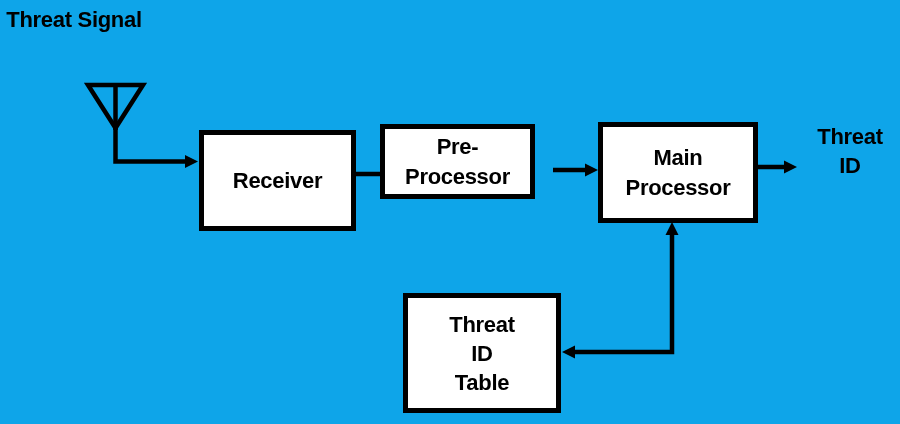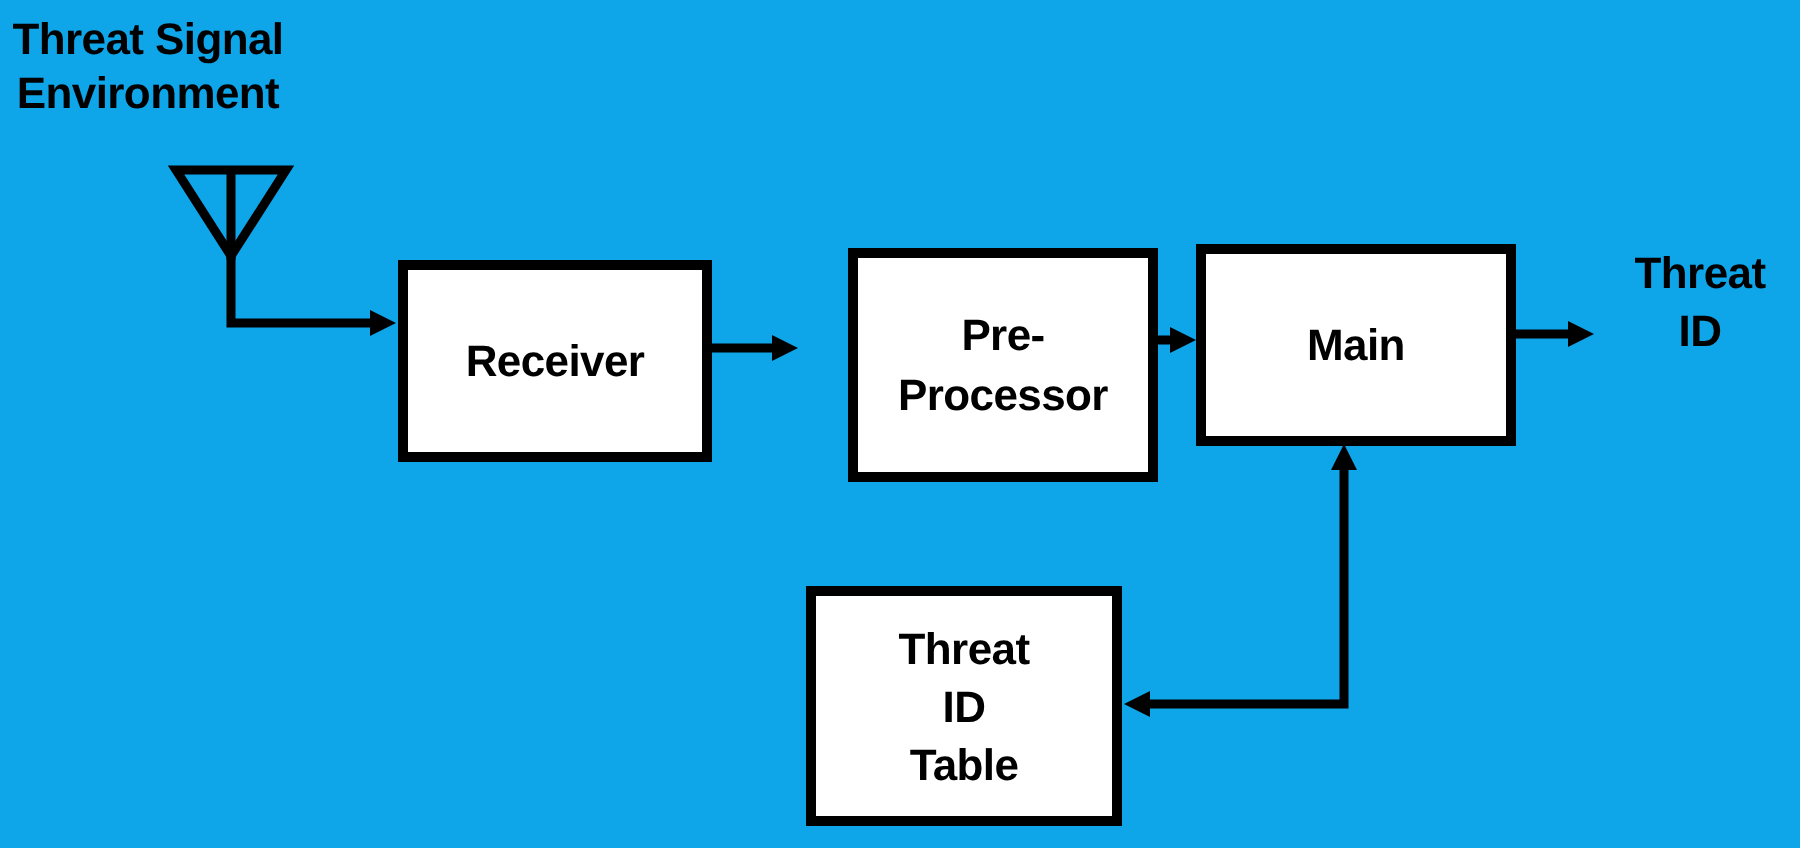--- a/index.html
+++ b/index.html
@@ -30,21 +30,21 @@
     flex-direction: column;
     align-items: center;
     justify-content: center;
     text-align: center;
     font-weight: bold;
     font-size: 22px;
     line-height: 30px;
     letter-spacing: -0.3px;
   }
   .node-receiver      { left: 199px; top: 130px; width: 157px; height: 101px; }
-  .node-preprocessor  { left: 424px; top: 124px; width: 155px; height:  117px; }
+  .node-preprocessor  { left: 380px; top: 124px; width: 155px; height:  75px; }
   .node-mainprocessor { left: 598px; top: 122px; width: 160px; height: 101px; }
   .node-threatidtable { left: 403px; top: 293px; width: 158px; height: 120px; line-height: 29px; }
   .floating-label {
     position: absolute;
     text-align: center;
     font-weight: bold;
     font-size: 22px;
     letter-spacing: -0.3px;
   }
   .label-environment { left: 0px;   top: 6px;   width: 148px; line-height: 27px; }
@@ -84,33 +84,33 @@
 
     <g>
       <polyline points="672,234 672,352 574,352" fill="none" stroke="#000000" stroke-width="4.5"></polyline>
       <polygon points="672,222 665.5,235 678.5,235" fill="#000000"></polygon>
       <polygon points="562,352 575,345.5 575,358.5" fill="#000000"></polygon>
     </g>
   </svg>
 
   <div class="floating-label label-environment">
     <div>Threat Signal</div>
-    <div>Environment</div>
   </div>
 
   <div class="node node-receiver">
     <div>Receiver</div>
   </div>
 
   <div class="node node-preprocessor">
     <div>Pre-Processor</div>
   </div>
 
   <div class="node node-mainprocessor">
     <div>Main</div>
+    <div>Processor</div>
   </div>
 
   <div class="node node-threatidtable">
     <div>Threat</div>
     <div>ID</div>
     <div>Table</div>
   </div>
 
   <div class="floating-label label-reports">
     <div>Threat</div>

